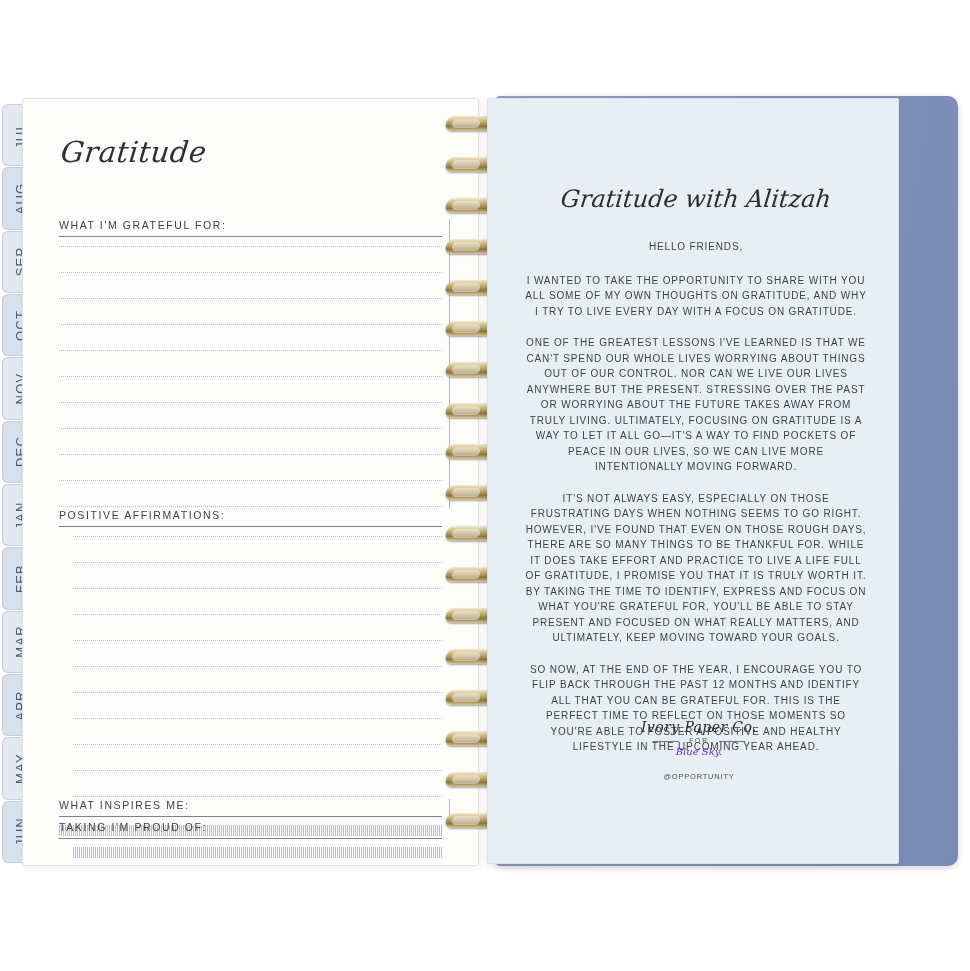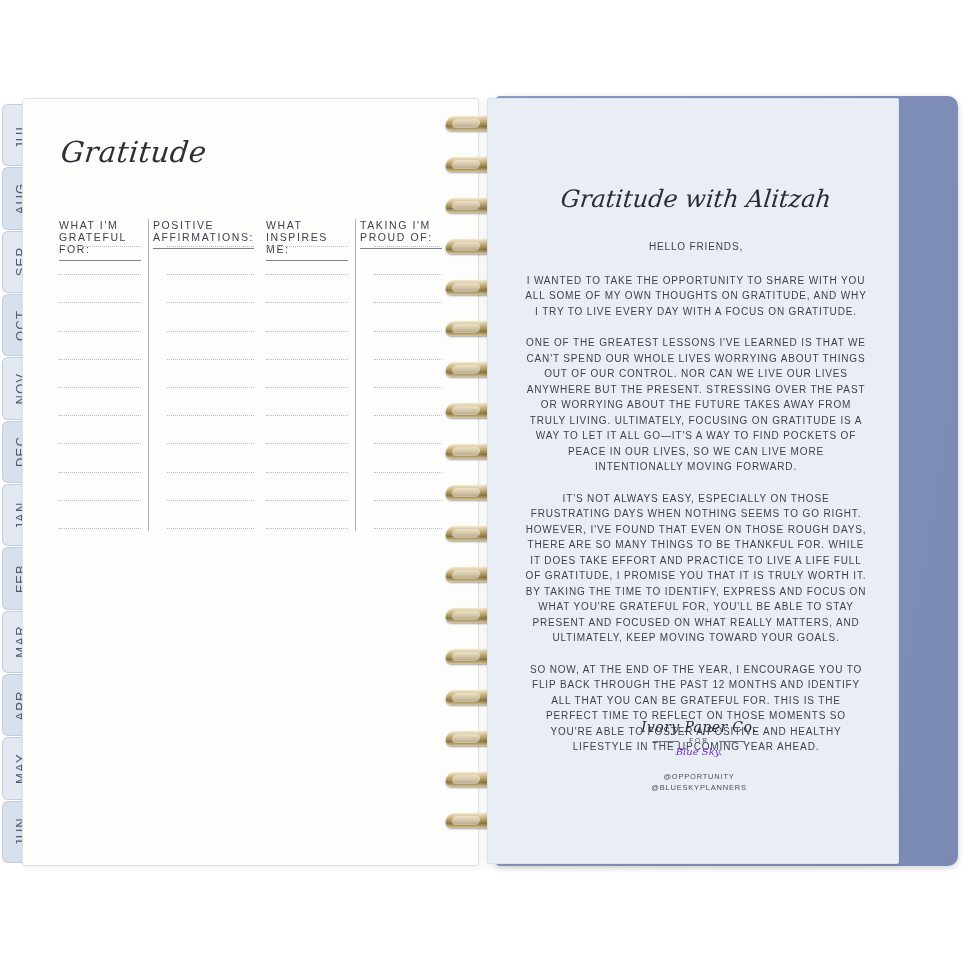--- a/index.html
+++ b/index.html
@@ -97,21 +97,21 @@
   }
 
   
   .quad-grid {
     position: absolute;
     top: 92px;
     left: 0;
     right: 0;
     bottom: 6px;
     display: grid;
-    grid-template-columns: 1fr 1fr 1fr 1fr;
+    grid-template-columns: 1fr;
     grid-template-rows: 1fr 1fr;
   }
   .quad {
     position: relative;
     padding: 0 10px 0 2px;
   }
   .quad.col2 { }
   .quad-label {
     font-size: 10.5px;
     letter-spacing: 1.6px;
@@ -417,18 +417,17 @@
       <p>IT'S NOT ALWAYS EASY, ESPECIALLY ON THOSE FRUSTRATING DAYS WHEN NOTHING SEEMS TO GO RIGHT. HOWEVER, I'VE FOUND THAT EVEN ON THOSE ROUGH DAYS, THERE ARE SO MANY THINGS TO BE THANKFUL FOR. WHILE IT DOES TAKE EFFORT AND PRACTICE TO LIVE A LIFE FULL OF GRATITUDE, I PROMISE YOU THAT IT IS TRULY WORTH IT. BY TAKING THE TIME TO IDENTIFY, EXPRESS AND FOCUS ON WHAT YOU'RE GRATEFUL FOR, YOU'LL BE ABLE TO STAY PRESENT AND FOCUSED ON WHAT REALLY MATTERS, AND ULTIMATELY, KEEP MOVING TOWARD YOUR GOALS.</p>
       <p>SO NOW, AT THE END OF THE YEAR, I ENCOURAGE YOU TO FLIP BACK THROUGH THE PAST 12 MONTHS AND IDENTIFY ALL THAT YOU CAN BE GRATEFUL FOR. THIS IS THE PERFECT TIME TO REFLECT ON THOSE MOMENTS SO YOU'RE ABLE TO FOSTER A POSITIVE AND HEALTHY LIFESTYLE IN THE UPCOMING YEAR AHEAD.</p>
     </div>
 
     <div class="logo-block">
       <div class="logo-main">Ivory Paper Co.</div>
       <div class="logo-for">FOR</div>
       <div class="logo-sub">Blue Sky.</div>
       <div class="handles">
         <div>@OPPORTUNITY</div>
-        <div>@BLUESKYPLANNERS</div>
       </div>
     </div>
   </div>
 
 </div>
 
 </body></html>

